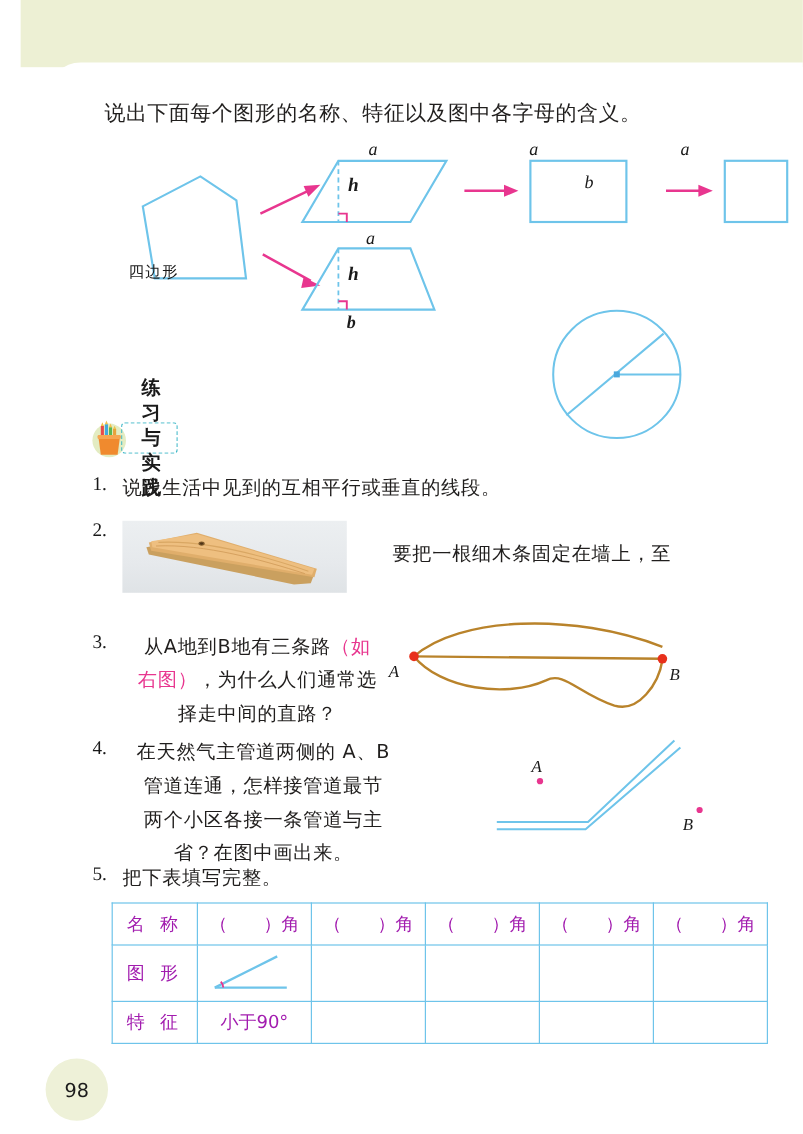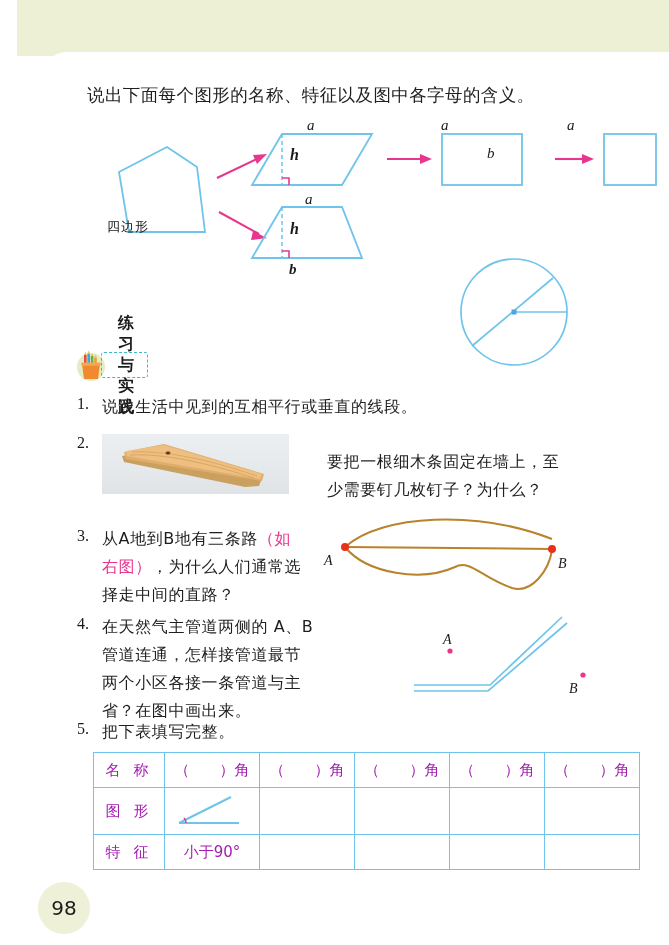--- a/index.html
+++ b/index.html
@@ -124,21 +124,21 @@
     left: 21px; top: 882px;
     width: 52px; height: 52px;
     border-radius: 50%;
     background: #eef1d8;
     display: flex;
     align-items: center;
     justify-content: center;
   }
   .pagenum {
     font-family: "DejaVu Sans", "Liberation Sans", sans-serif;
-    font-size: 20px;
+    font-size: 16px;
     color: #1c1c1c;
   }
 
   
   .tbl {
     position: absolute;
     left: 76px; top: 752px;
     border-collapse: collapse;
   }
   .tbl td {
@@ -150,21 +150,21 @@
     font-family: "DejaVu Sans", "Liberation Sans", sans-serif;
     font-size: 15px;
     color: #a21caf;
   }
   .tbl td.rowlbl { width: 62px; letter-spacing: 4px; }
   .tbl td.datacell { width: 86px; }
   .tbl td.tall { height: 46px; }
   .cellangle-txt { letter-spacing: 0px; font-size: 15px; white-space: nowrap; }
 
   svg { display:block; }
-  .nowrap { white-space: nowrap; }
+  .nowrap { white-space: nowrap; text-align: center; }
 </style>
 </head>
 <body>
 
 <div id="page">
 
   <div class="green-band"></div>
   <div class="green-band-notch"></div>
 
   <div class="lead-line ctext">说出下面每个图形的名称、特征以及图中各字母的含义。</div>
@@ -262,21 +262,20 @@
       <polygon points="24,17 62,11 160,40 158,45 25,22" fill="#eebf80"></polygon>
       <path d="M30,18 C70,16 120,30 155,42" fill="none" stroke="#d9a763" stroke-width="0.9"></path>
       <path d="M28,21 C68,19 118,33 152,44" fill="none" stroke="#d09b58" stroke-width="0.7"></path>
       <ellipse cx="66" cy="19" rx="2.6" ry="1.8" fill="#7e5a2c"></ellipse>
       <ellipse cx="66" cy="19" rx="1.4" ry="0.9" fill="#4d3317"></ellipse>
     </svg>
   </div>
 
   <div class="qtext" style="left:310px;top:448px;">
     <div>要把一根细木条固定在墙上，至</div>
-    <div>少需要钉几枚钉子？为什么？</div>
   </div>
 
   <div class="qnum" style="left:60px;top:527px;">3.</div>
   <div class="qtext" style="left:85px;top:525px;width:225px;">
     <div class="nowrap"><span>从A地到B地有三条路</span><span class="pink">（如</span></div>
     <div class="nowrap"><span class="pink">右图）</span><span>，为什么人们通常选</span></div>
     <div class="nowrap">择走中间的直路？</div>
   </div>
 
   <svg width="260" height="95" style="position:absolute;left:310px;top:512px;">

